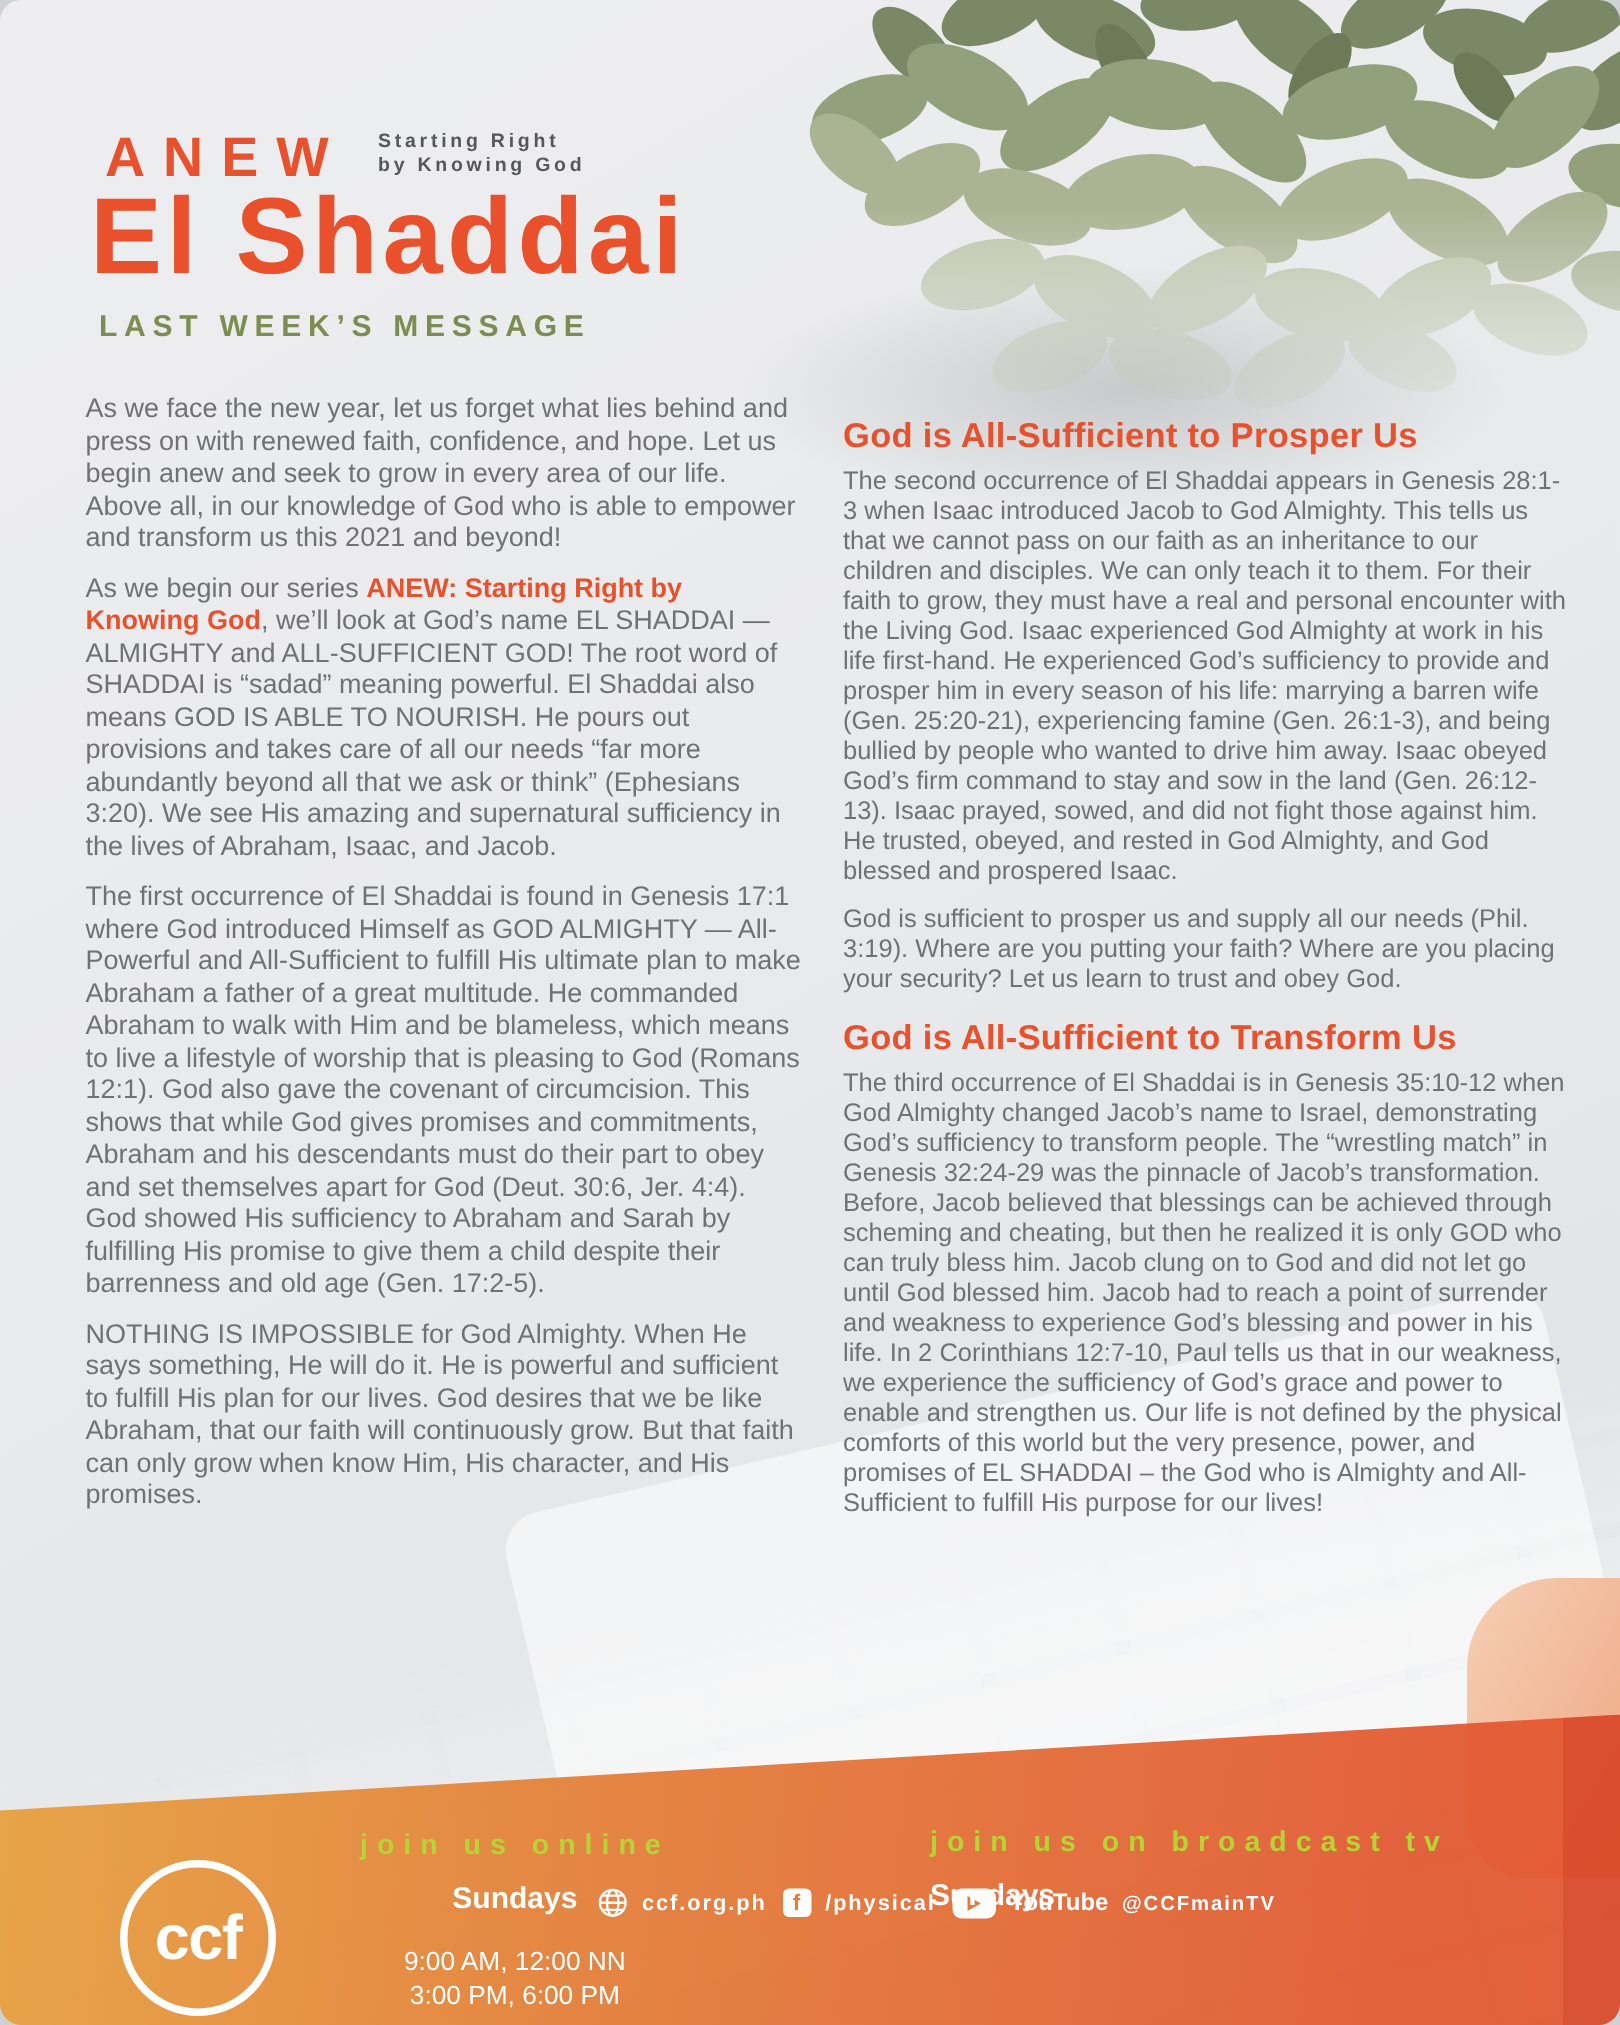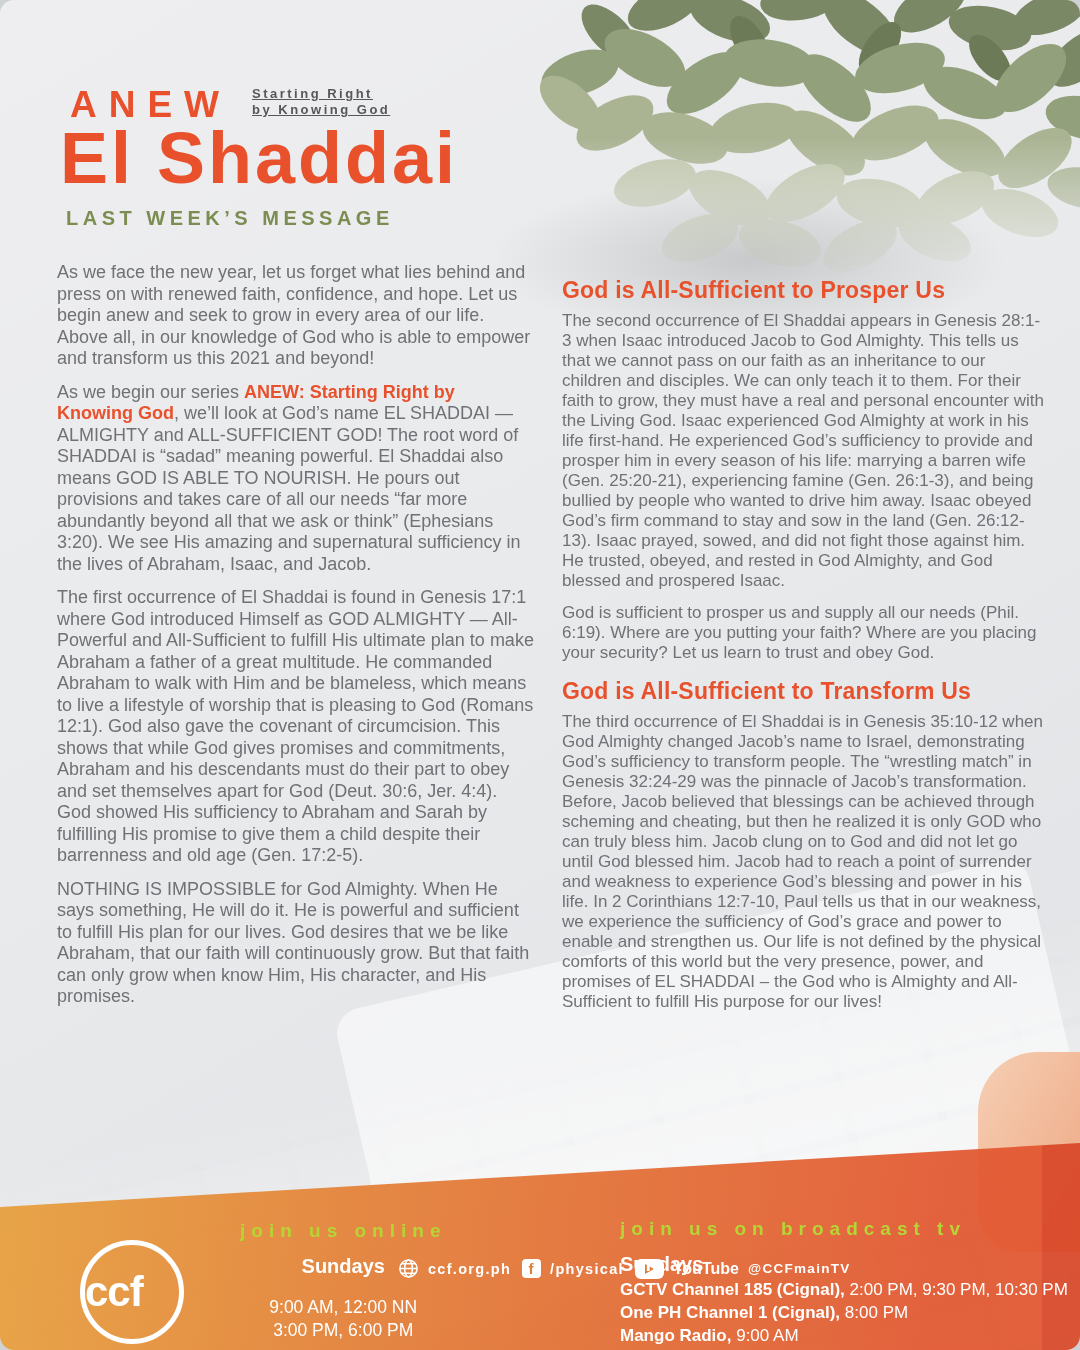--- a/index.html
+++ b/index.html
@@ -29,39 +29,39 @@
   .band{position:absolute; inset:0; z-index:4; opacity:.93;
     background:linear-gradient(97deg, var(--band_gold) 0%, var(--band_orange) 45%, var(--band_red) 88%);
     clip-path:polygon(0 1207px, 1080px 1143px, 1080px 1350px, 0 1350px);}
   .band-strip{position:absolute; right:0; top:1100px; width:38px; height:250px;
     background:#d23c22; opacity:.55;}
   
   .hdr{position:absolute; inset:0; z-index:6;}
   .brand{position:absolute; left:70px; top:84px; font-size:37px; font-weight:bold;
     letter-spacing:12px; color:var(--accent);}
   .tagline{position:absolute; left:252px; top:86px; font-size:13px; font-weight:bold;
-    letter-spacing:2.5px; color:var(--dark); line-height:16px; white-space:pre-line;text-decoration:underline;}
+    letter-spacing:2.5px; color:var(--dark); line-height:16px; white-space:pre-line;}
   .title{position:absolute; left:60px; top:122px; margin:0; font-size:72px; font-weight:bold;
     letter-spacing:3px; color:var(--accent); line-height:1;}
   .subtitle{position:absolute; left:66px; top:207px; font-size:20px; font-weight:bold;
     letter-spacing:4.5px; color:var(--olive);}
   
   .col{position:absolute; top:262px; color:var(--body); z-index:6;}
   .col-left{left:57px; width:478px; font-size:18px; line-height:21.5px;}
   .col-right{left:562px; width:483px; font-size:17px; line-height:20px;}
   .col p{margin:0 0 12px 0;}
   .heading{margin:14px 0 7px 0; font-weight:bold; color:var(--accent); white-space:pre-line;
     font-size:23.5px; line-height:28px; letter-spacing:.2px;}
   .col-right .heading{font-size:23px;}
   .accent-bold{color:var(--accent); font-weight:bold;}
   .italic{}
   
   .footer{position:absolute; inset:0; z-index:7; color:#fff;}
   .logo{position:absolute; left:80px; top:1240px; width:94px; height:94px; border:5px solid #fff;
-    border-radius:50%; display:flex; align-items:center; justify-content:flex-start;
+    border-radius:50%; display:flex; align-items:center; justify-content:center;
     font-size:42px; font-weight:bold; letter-spacing:-1px;}
   .f-title{font-size:19px; font-weight:bold; letter-spacing:6px; color:var(--lime);}
   .online{position:absolute; left:240px; top:1220px;text-align:center;}
   .broadcast{position:absolute; left:620px; top:1218px;}
   .f-day{margin-top:13px; font-size:20px; font-weight:bold;}
   .f-times{margin-top:18px; font-size:17.5px; line-height:23px; white-space:pre-line;}
   .links{position:absolute; left:158px; top:38px; display:flex; flex-direction:row; gap:11px;}
   .link{display:flex; align-items:center; gap:9px; font-size:14.5px; font-weight:bold;
     letter-spacing:1.3px; white-space:nowrap;}
   .globe{width:21px; height:21px;}
@@ -164,21 +164,21 @@
   <main>
     <section class="col col-left">
       <p>As we face the new year, let us forget what lies behind and press on with renewed faith, confidence, and hope. Let us begin anew and seek to grow in every area of our life. Above all, in our knowledge of God who is able to empower and transform us this 2021 and beyond!</p>
       <p><span>As we begin our series </span><span class="accent-bold">ANEW: Starting Right by Knowing God</span><span>, we’ll look at God’s name EL SHADDAI — ALMIGHTY and ALL-SUFFICIENT GOD! The root word of SHADDAI is </span><span class="italic">“sadad”</span><span> meaning powerful. El Shaddai also means GOD IS ABLE TO NOURISH. He pours out provisions and takes care of all our needs </span><span class="italic">“far more abundantly beyond all that we ask or think”</span><span> (Ephesians 3:20). We see His amazing and supernatural sufficiency in the lives of Abraham, Isaac, and Jacob.</span></p>
       <p>The first occurrence of El Shaddai is found in Genesis 17:1 where God introduced Himself as GOD ALMIGHTY — All-Powerful and All-Sufficient to fulfill His ultimate plan to make Abraham a father of a great multitude. He commanded Abraham to walk with Him and be blameless, which means to live a lifestyle of worship that is pleasing to God (Romans 12:1). God also gave the covenant of circumcision. This shows that while God gives promises and commitments, Abraham and his descendants must do their part to obey and set themselves apart for God (Deut. 30:6, Jer. 4:4). God showed His sufficiency to Abraham and Sarah by fulfilling His promise to give them a child despite their barrenness and old age (Gen. 17:2-5).</p>
       <p>NOTHING IS IMPOSSIBLE for God Almighty. When He says something, He will do it. He is powerful and sufficient to fulfill His plan for our lives. God desires that we be like Abraham, that our faith will continuously grow. But that faith can only grow when know Him, His character, and His promises.</p>
     </section>
     <section class="col col-right">
       <h2 class="heading">God is All-Sufficient to Prosper Us</h2>
       <p>The second occurrence of El Shaddai appears in Genesis 28:1-3 when Isaac introduced Jacob to God Almighty. This tells us that we cannot pass on our faith as an inheritance to our children and disciples. We can only teach it to them. For their faith to grow, they must have a real and personal encounter with the Living God. Isaac experienced God Almighty at work in his life first-hand. He experienced God’s sufficiency to provide and prosper him in every season of his life: marrying a barren wife (Gen. 25:20-21), experiencing famine (Gen. 26:1-3), and being bullied by people who wanted to drive him away. Isaac obeyed God’s firm command to stay and sow in the land (Gen. 26:12-13). Isaac prayed, sowed, and did not fight those against him. He trusted, obeyed, and rested in God Almighty, and God blessed and prospered Isaac.</p>
-      <p>God is sufficient to prosper us and supply all our needs (Phil. 6:19). Where are you putting your faith? Where are you placing your security? Let us learn to trust and obey God.</p>
+      <p>God is sufficient to prosper us and supply all our needs (Phil. 3:19). Where are you putting your faith? Where are you placing your security? Let us learn to trust and obey God.</p>
       <h2 class="heading">God is All-Sufficient to Transform Us</h2>
       <p>The third occurrence of El Shaddai is in Genesis 35:10-12 when God Almighty changed Jacob’s name to Israel, demonstrating God’s sufficiency to transform people. The “wrestling match” in Genesis 32:24-29 was the pinnacle of Jacob’s transformation. Before, Jacob believed that blessings can be achieved through scheming and cheating, but then he realized it is only GOD who can truly bless him. Jacob clung on to God and did not let go until God blessed him. Jacob had to reach a point of surrender and weakness to experience God’s blessing and power in his life. In 2 Corinthians 12:7-10, Paul tells us that in our weakness, we experience the sufficiency of God’s grace and power to enable and strengthen us. Our life is not defined by the physical comforts of this world but the very presence, power, and promises of EL SHADDAI – the God who is Almighty and All-Sufficient to fulfill His purpose for our lives!</p>
     </section>
   </main>
 
   <footer class="footer">
     <div class="logo">
       <span>ccf</span>
     </div>
 
@@ -208,21 +208,16 @@
           <span class="yt"></span>
           <span class="yt-word">YouTube</span>
           <span class="yt-handle">@CCFmainTV</span>
         </div>
       </div>
     </div>
 
     <div class="broadcast">
       <div class="f-title">join us on broadcast tv</div>
       <div class="f-day">Sundays</div>
-      <div class="b-rows">
-        <div><span class="b-bold">GCTV Channel 185 (Cignal),</span><span> 2:00 PM, 9:30 PM, 10:30 PM</span></div>
-        <div><span class="b-bold">One PH Channel 1 (Cignal),</span><span> 8:00 PM</span></div>
-        <div><span class="b-bold">Mango Radio,</span><span> 9:00 AM</span></div>
-      </div>
     </div>
   </footer>
 
 </div>
 
 </body></html>

